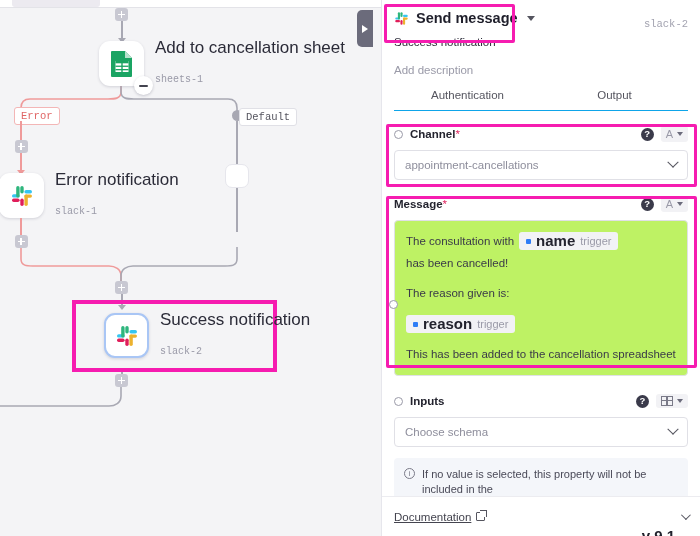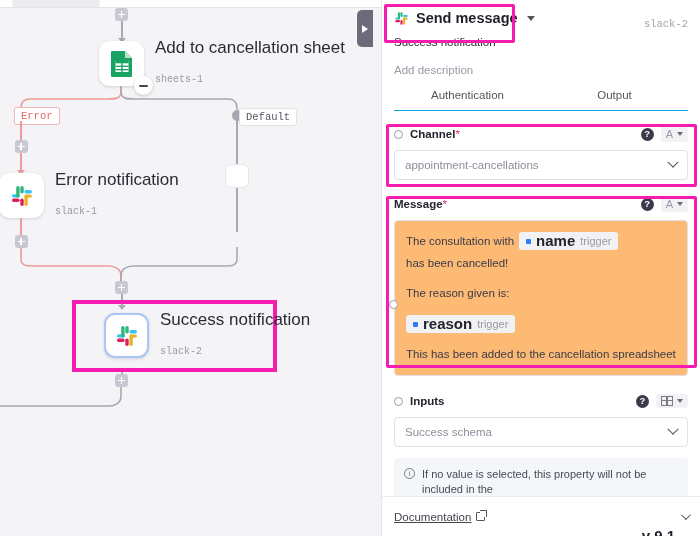--- a/index.html
+++ b/index.html
@@ -186,21 +186,21 @@
     font-size: 11.5px; color: #8e8e9c; background: #ffffff;
   }
   .select-box .chev {
     margin-left: auto; width: 8px; height: 8px;
     border-right: 1.6px solid #55555f; border-bottom: 1.6px solid #55555f;
     transform: rotate(45deg) translate(-2px,-2px);
   }
 
   .msg-box {
     margin-top: 7px; border: 1px solid #e0e0e6; border-radius: 4px;
-    padding: 11px 11px 12px 11px; background: #fdba74;
+    padding: 11px 11px 12px 11px; background: #bef264;
   }
   .msg-line {
     font-size: 11.5px; color: #3a3a48; line-height: 17px;
     display: flex; align-items: center; flex-wrap: wrap; gap: 5px;
   }
   .msg-line + .msg-line { margin-top: 13px; }
   .token {
     display: inline-flex; align-items: center; gap: 5px;
     background: #f2f2f5; border-radius: 3px; padding: 2px 7px;
     line-height: 14px;
@@ -480,21 +480,21 @@
           <span class="field-label">Inputs</span>
           <span class="field-head-right">
             <span class="help-icon">?</span>
             <span class="type-toggle">
               <span class="grid-icon"></span>
               <span class="caret-dn"></span>
             </span>
           </span>
         </div>
         <div class="select-box">
-          <span>Success schema</span>
+          <span>Choose schema</span>
           <span class="chev"></span>
         </div>
         <div class="info-bar">
           <span class="info-ic">i</span>
           <span class="info-tx">If no value is selected, this property will not be included in the</span>
         </div>
       </div>
 
       <div class="err-row">
         <span class="err-label">If a step error occurs:</span>

